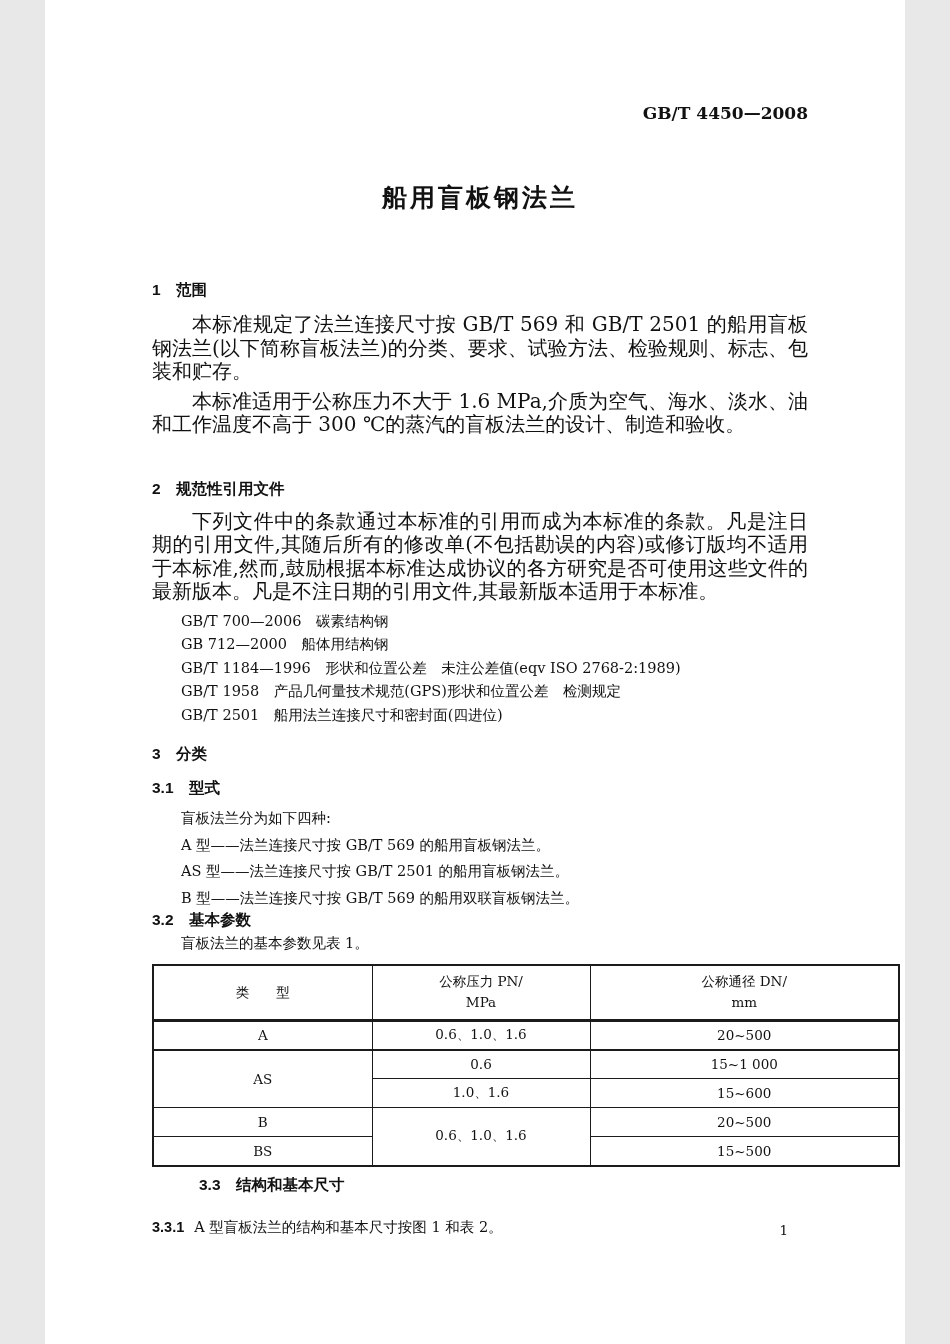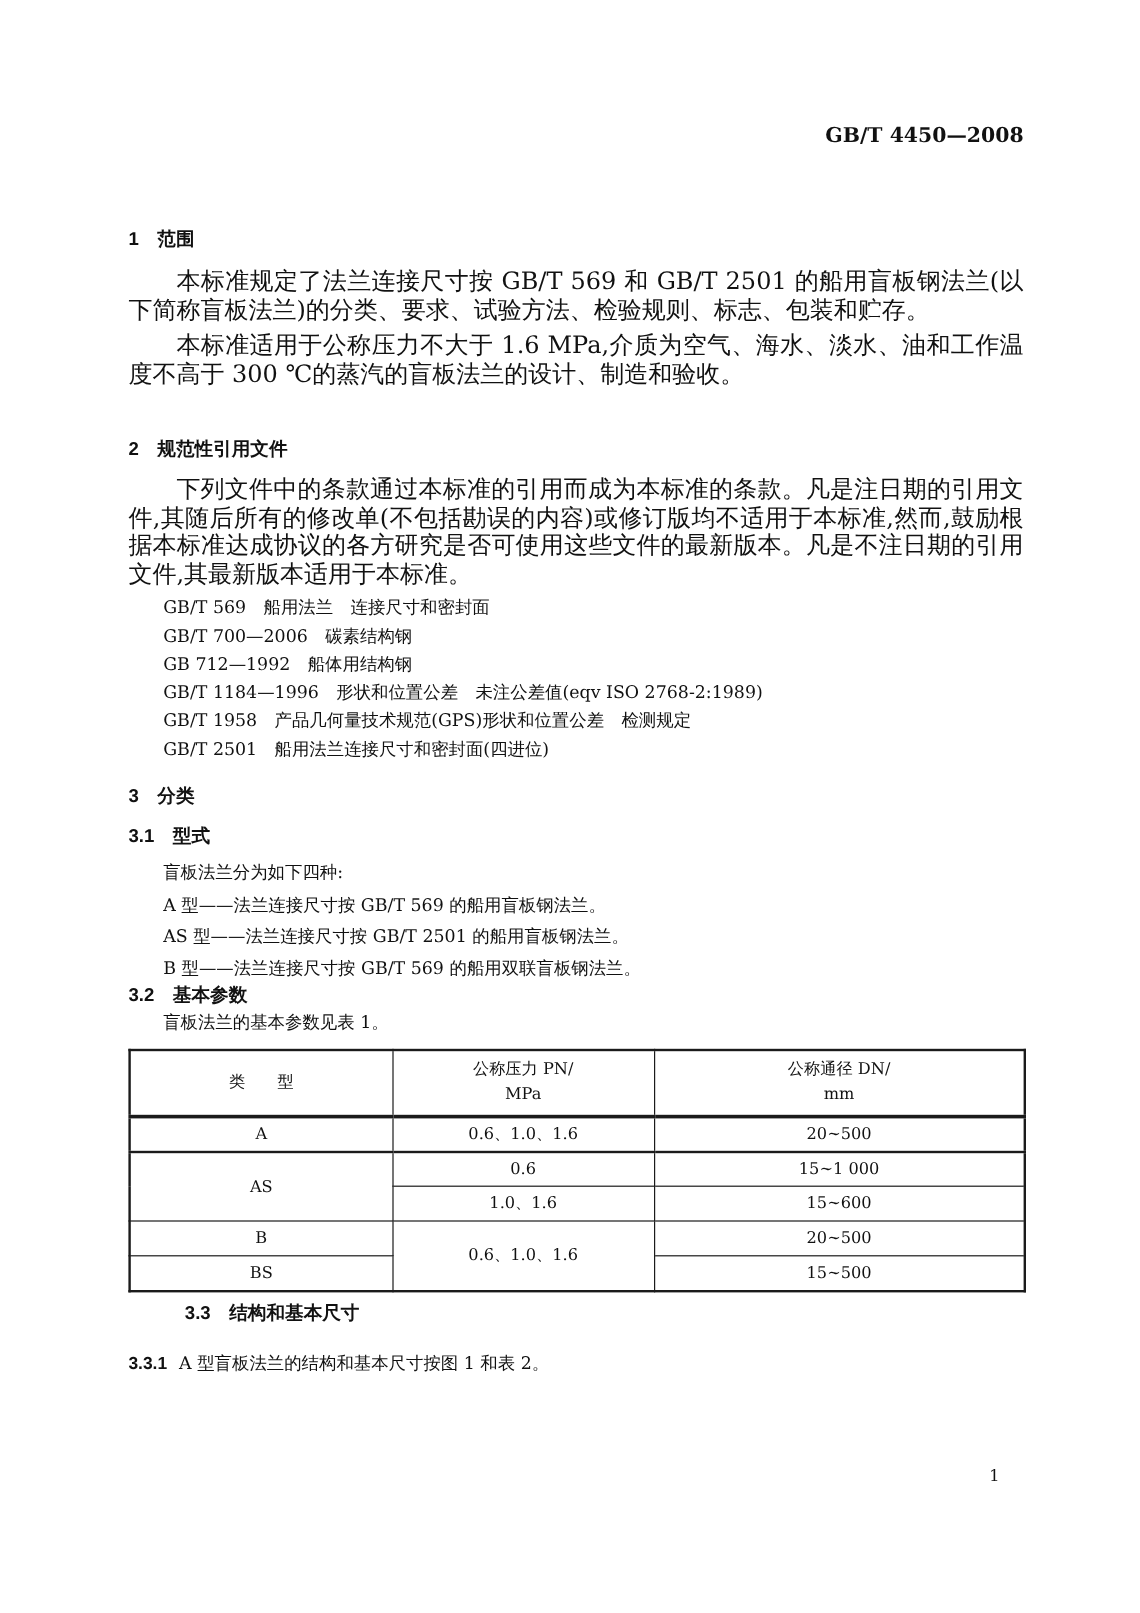--- a/index.html
+++ b/index.html
@@ -1,19 +1,19 @@
 <!DOCTYPE html>
 <html><head>
 <meta charset="utf-8">
 <style>
   * { margin:0; padding:0; box-sizing:border-box; }
   html,body { background:#e8e8e8; }
   .page {
     position:relative;
-    width:950px; height:1344px;
+    width:860px; height:1344px;
     margin:0 auto;
     background:#ffffff;
     color:#111111;
     font-family:"DejaVu Serif","Liberation Serif",serif;
     padding:103px 97px 0 107px;
     overflow:hidden;
   }
   .doc-header {
     text-align:right;
     font-weight:bold;
@@ -113,32 +113,32 @@
     font-size:13.5px;
   }
 </style>
 </head>
 <body>
 
 <div class="page">
 
   <div class="doc-header">GB/T 4450—2008</div>
 
+  <div class="doc-title">船用盲板钢法兰</div>
 
   <div class="sec-heading h-s1">1　范围</div>
   <p class="body p1">本标准规定了法兰连接尺寸按 GB/T 569 和 GB/T 2501 的船用盲板钢法兰(以下简称盲板法兰)的分类、要求、试验方法、检验规则、标志、包装和贮存。</p>
   <p class="body p2">本标准适用于公称压力不大于 1.6 MPa,介质为空气、海水、淡水、油和工作温度不高于 300 ℃的蒸汽的盲板法兰的设计、制造和验收。</p>
 
   <div class="sec-heading h-s2">2　规范性引用文件</div>
   <p class="body p3">下列文件中的条款通过本标准的引用而成为本标准的条款。凡是注日期的引用文件,其随后所有的修改单(不包括勘误的内容)或修订版均不适用于本标准,然而,鼓励根据本标准达成协议的各方研究是否可使用这些文件的最新版本。凡是不注日期的引用文件,其最新版本适用于本标准。</p>
 
   <div class="ref-list">
-    <div class="ref-line">GB/T 569　船用法兰　连接尺寸和密封面</div>
     <div class="ref-line">GB/T 700—2006　碳素结构钢</div>
-    <div class="ref-line">GB 712—1992　船体用结构钢</div>
+    <div class="ref-line">GB 712—2000　船体用结构钢</div>
     <div class="ref-line">GB/T 1184—1996　形状和位置公差　未注公差值(eqv ISO 2768-2:1989)</div>
     <div class="ref-line">GB/T 1958　产品几何量技术规范(GPS)形状和位置公差　检测规定</div>
     <div class="ref-line">GB/T 2501　船用法兰连接尺寸和密封面(四进位)</div>
   </div>
 
   <div class="sec-heading h-s3">3　分类</div>
   <div class="sec-heading h-s31">3.1　型式</div>
 
   <div class="type-list">
     <div class="list-line">盲板法兰分为如下四种:</div>

